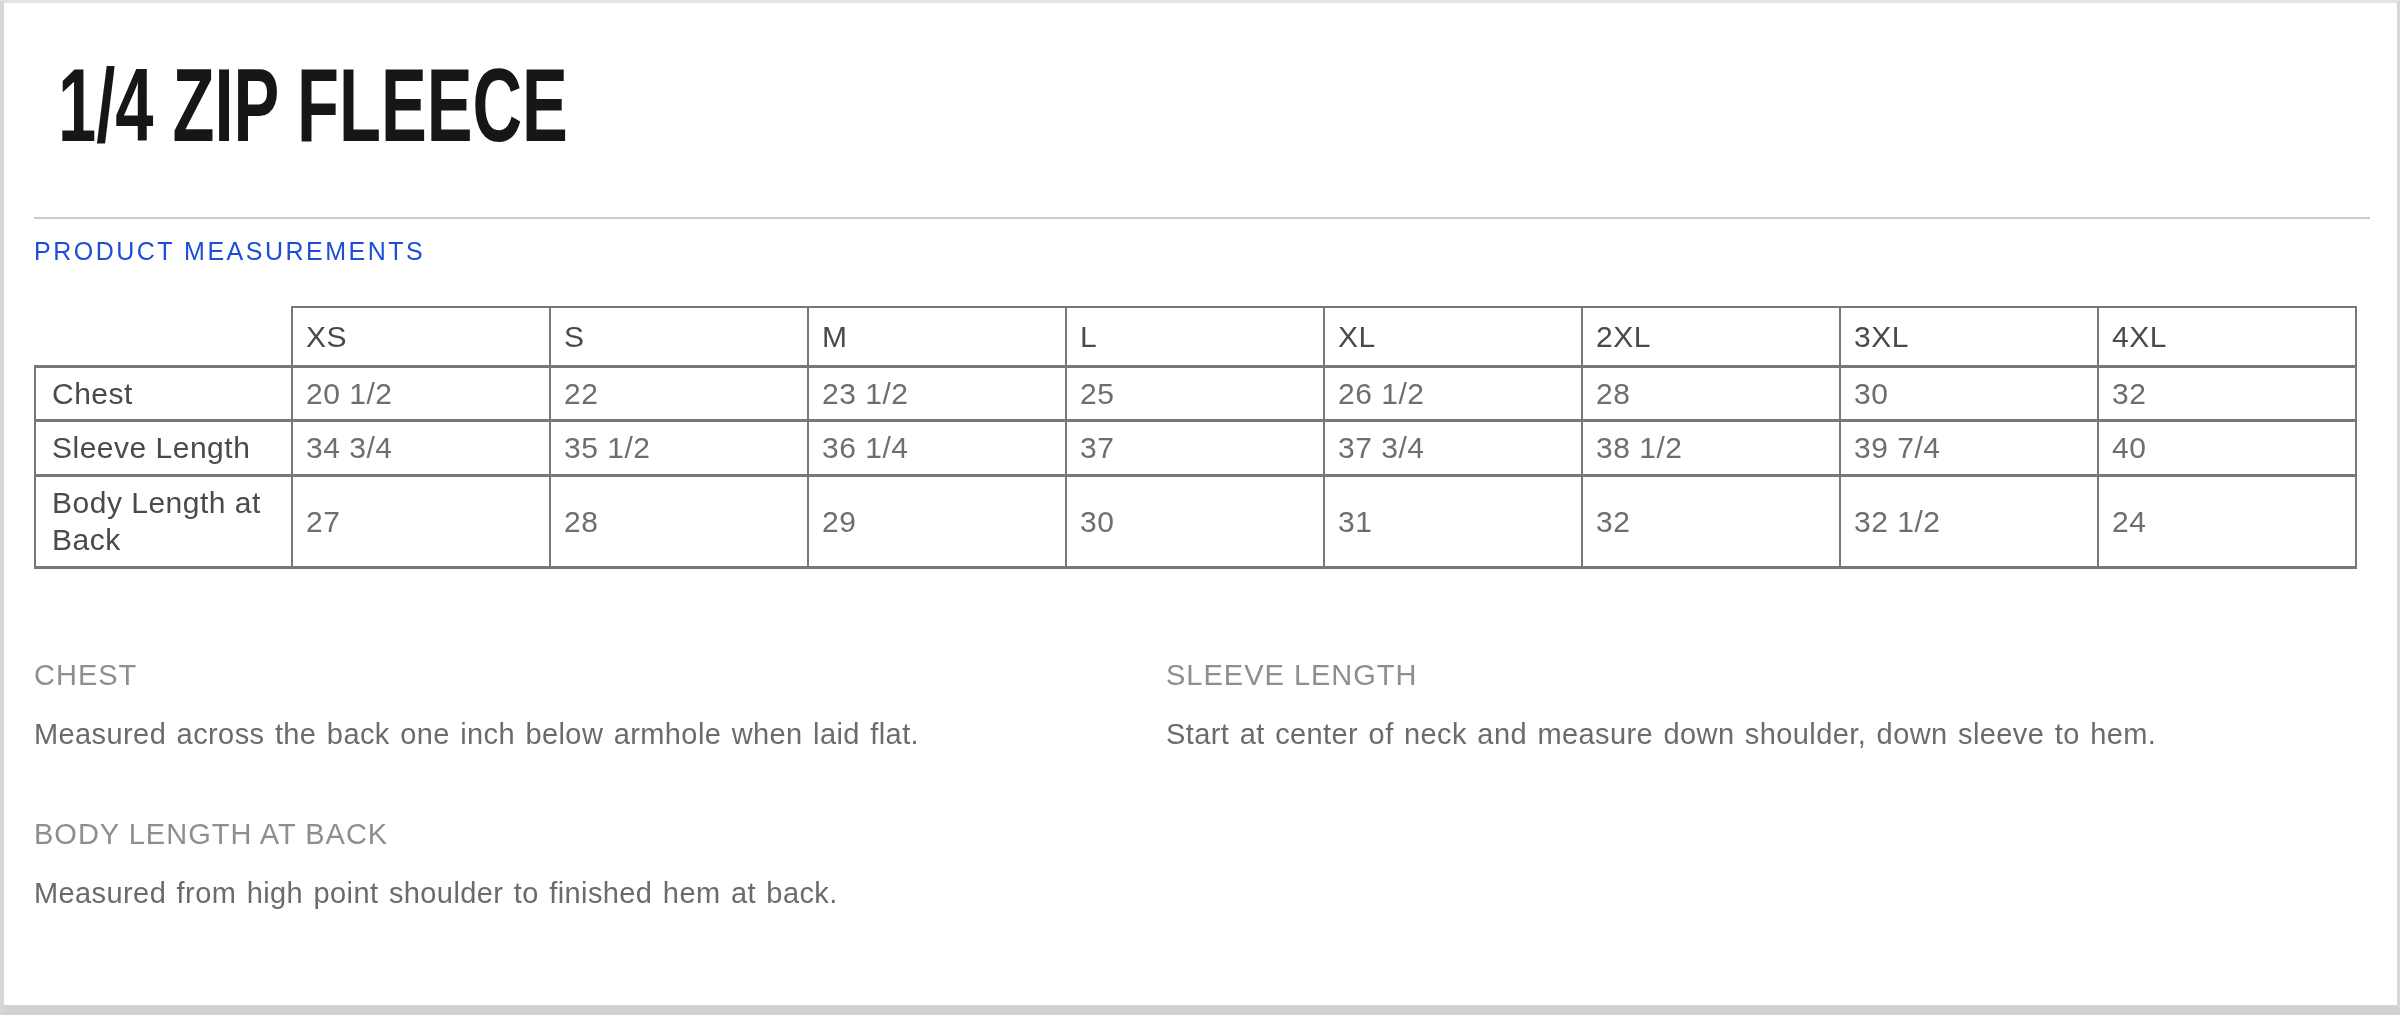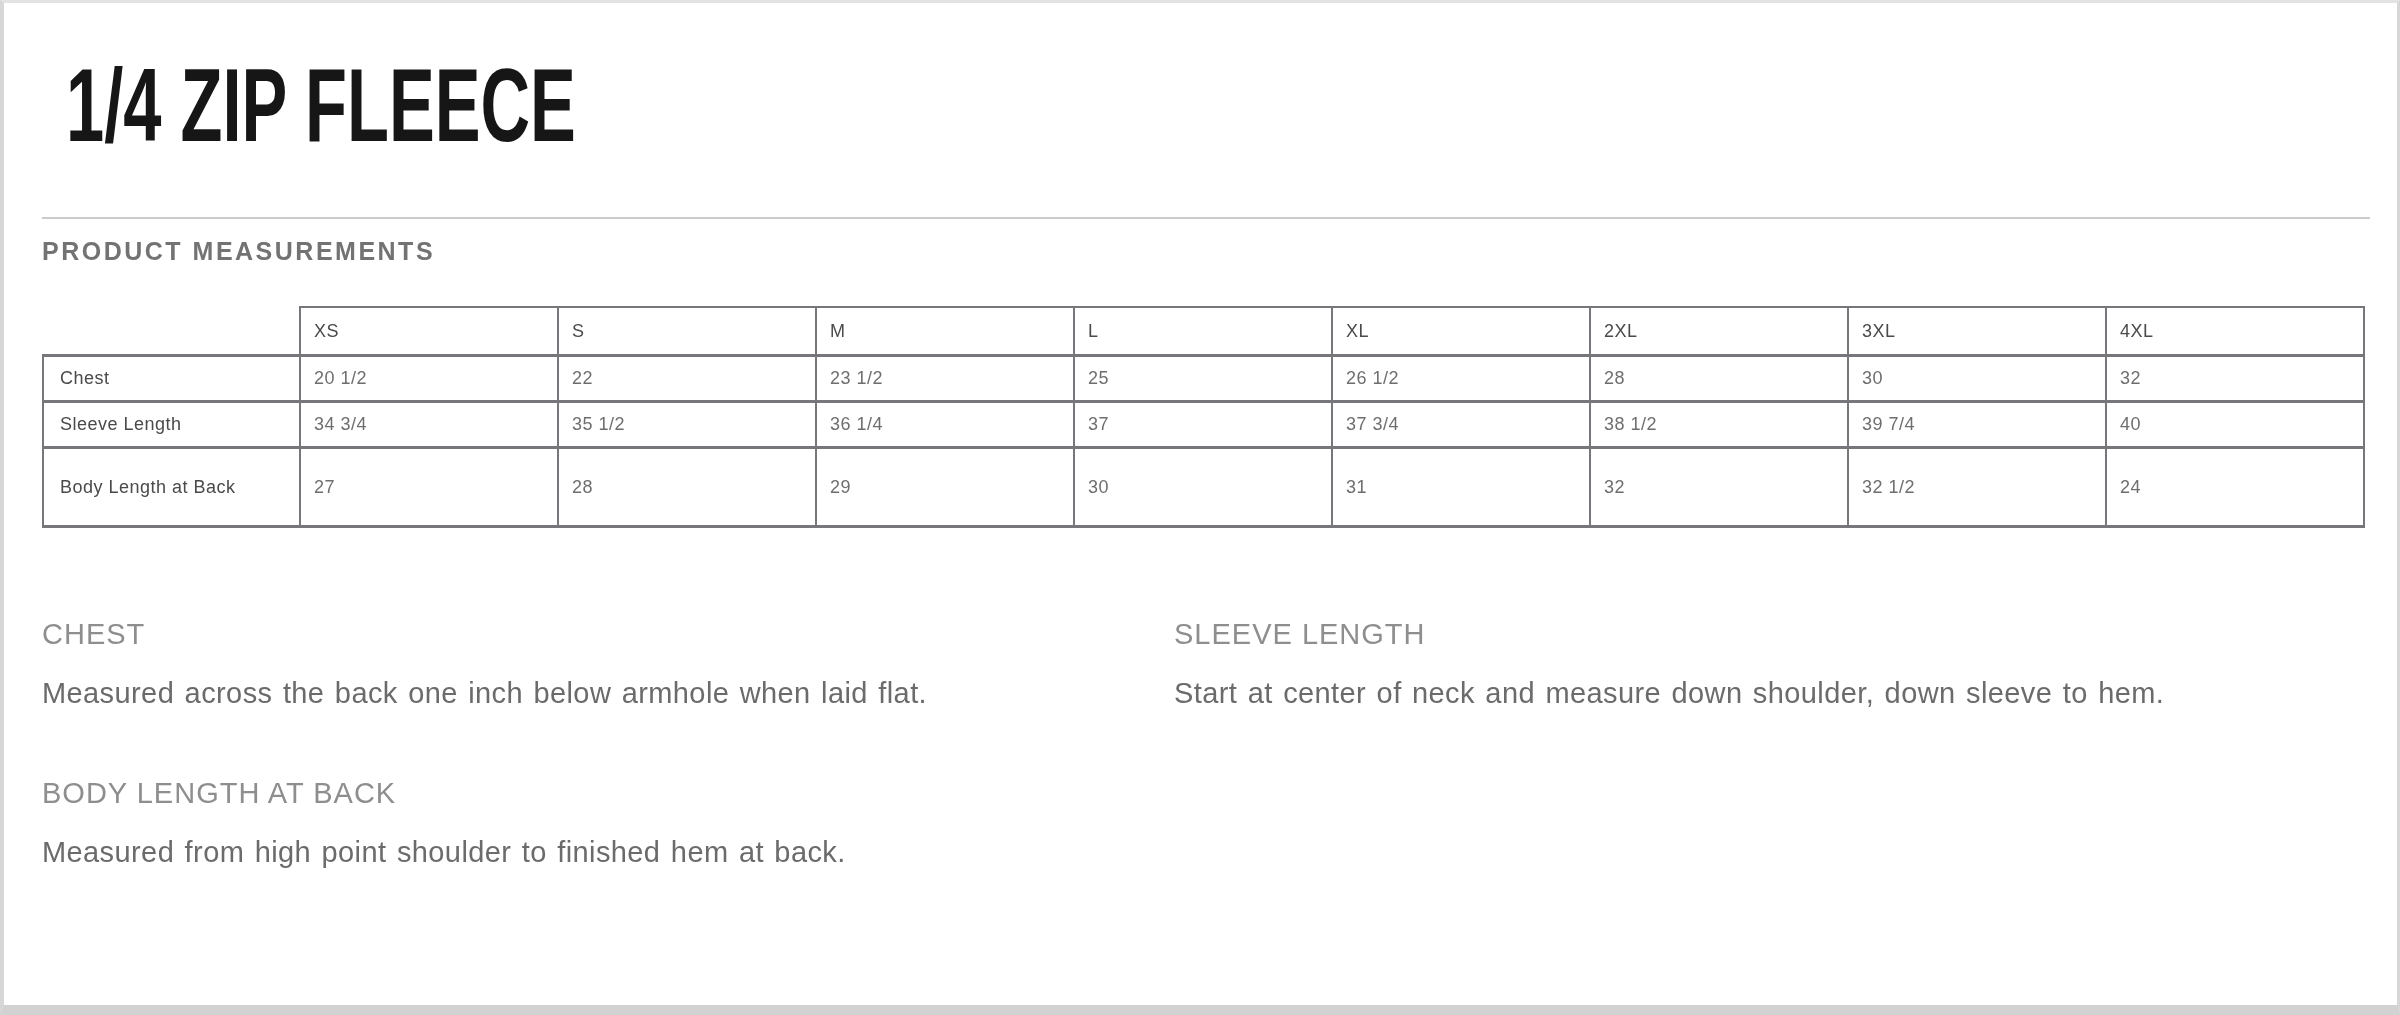--- a/index.html
+++ b/index.html
@@ -8,21 +8,21 @@
     width: 2400px;
     height: 1015px;
     background: #ffffff;
     font-family: "Liberation Sans", sans-serif;
     border-top: 3px solid #e3e3e3;
     border-left: 4px solid #d7d7d7;
     border-right: 3px solid #d7d7d7;
     border-bottom: 10px solid #d2d2d2;
     overflow: hidden;
   }
-  .content { padding: 0 27px 0 38px; }
+  .content { padding: 0 27px 0 30px; }
 
   
   h1.title {
     margin: 46px 0 0 0;
     padding-left: 24px;
     font-size: 104px;
     font-weight: bold;
     line-height: 1.08;
     color: #161616;
     white-space: nowrap;
@@ -37,32 +37,32 @@
   .divider {
     height: 2px;
     background: #cbcbcb;
     border: none;
     margin: 56px 0 0 0;
   }
 
   h2.section-heading {
     margin: 18px 0 0 0;
     font-size: 25px;
-    font-weight: bold;
+    font-weight: normal;
     letter-spacing: 2.5px;
-    color: #737373;
+    color: #1d4ed8;
   }
 
   
   table.measurements {
     border-collapse: collapse;
     table-layout: fixed;
     width: 2321px;
     margin-top: 40px;
-    font-size: 18px;
+    font-size: 30px;
     letter-spacing: 0.5px;
   }
   col.c-label { width: 257px; }
   col.c-size  { width: 258px; }
   th, td {
     vertical-align: middle;
     text-align: left;
     font-weight: normal;
     line-height: 1.25;
   }

